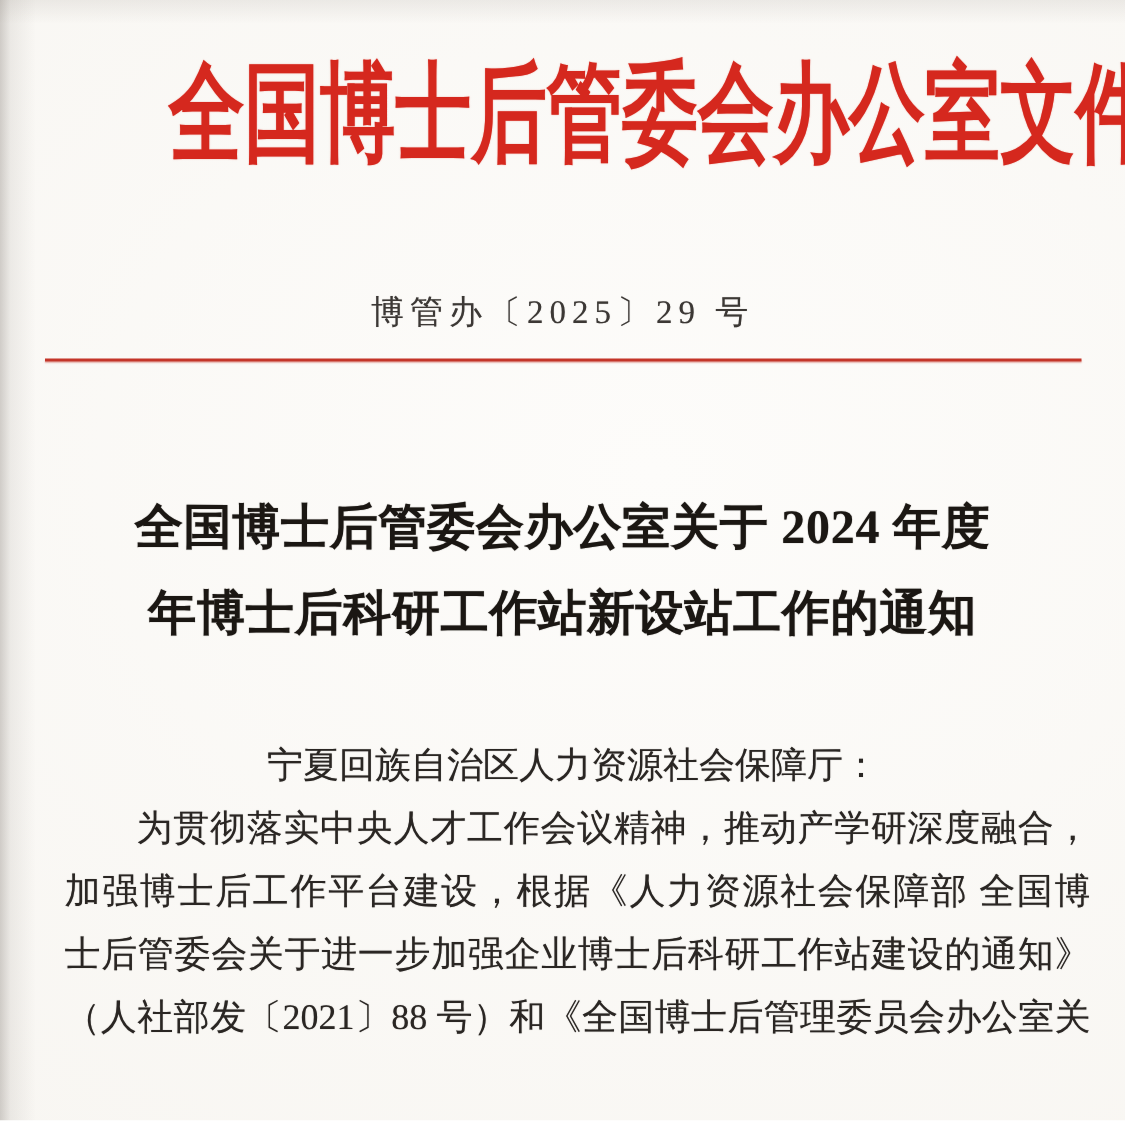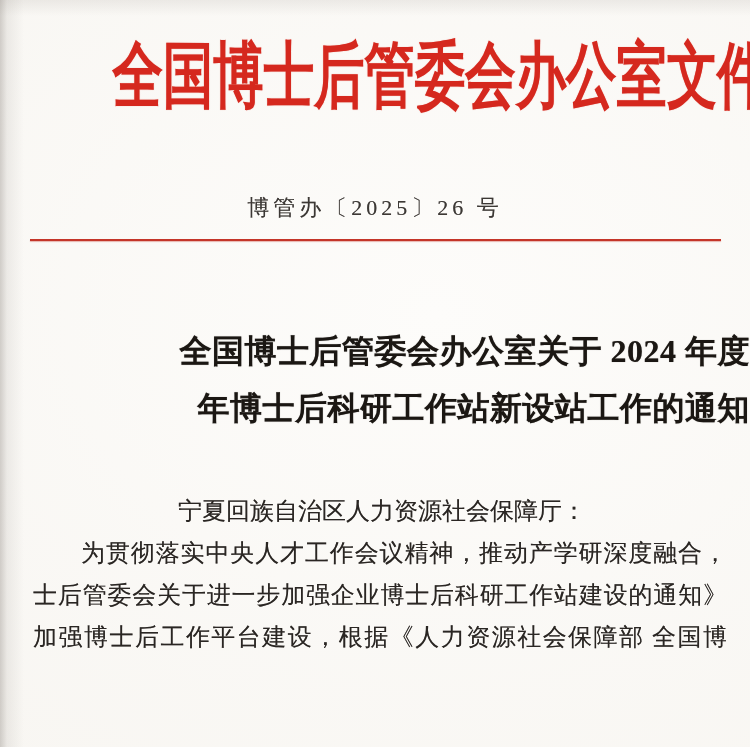--- a/index.html
+++ b/index.html
@@ -47,21 +47,21 @@
     position: absolute;
     top: 239px; left: 30px;
     width: 691px; height: 2px;
     background: var(--rule-red, #c43529);
     box-shadow: 0 1px 1px rgba(196, 53, 41, 0.35);
   }
   .doc-title {
     position: absolute;
     top: 323px; left: 0;
     width: 750px;
-    text-align: right;
+    text-align: center;
     font-size: 32px;
     line-height: 57px;
     font-weight: bold;
     letter-spacing: 0.5px;
     color: #1b1713;
     text-shadow: 0 0 0.7px rgba(27, 23, 19, 0.6);
     white-space: nowrap;
   }
   .body-block {
     position: absolute;
@@ -77,39 +77,41 @@
     padding-left: 4px;
     height: 42px;
     overflow: hidden;
     white-space: nowrap;
   }
   .bline {
     height: 42px;
     overflow: hidden;
     text-align: justify;
     text-align-last: justify;
+    margin-left: 10px;
   }
   .bline.indent { text-indent: 2em; }
 </style>
 </head>
 <body>
 
 <div class="page">
 
   <h1 class="red-head">全国博士后管委会办公室文件</h1>
 
-  <div class="doc-no">博管办〔2025〕26 号</div>
+  <div class="doc-no">博管办〔2025〕29 号</div>
 
   <div class="red-rule"></div>
 
   <div class="doc-title">
     <div>全国博士后管委会办公室关于 2024 年度</div>
     <div>年博士后科研工作站新设站工作的通知</div>
   </div>
 
   <div class="body-block">
     <div class="salutation">宁夏回族自治区人力资源社会保障厅：</div>
     <div class="bline indent">为贯彻落实中央人才工作会议精神，推动产学研深度融合，</div>
+    <div class="bline">加强博士后工作平台建设，根据《人力资源社会保障部 全国博</div>
     <div class="bline">士后管委会关于进一步加强企业博士后科研工作站建设的通知》</div>
-    <div class="bline">加强博士后工作平台建设，根据《人力资源社会保障部 全国博</div>
+    <div class="bline">（人社部发〔2021〕88 号）和《全国博士后管理委员会办公室关</div>
   </div>
 
 </div>
 
 </body></html>

